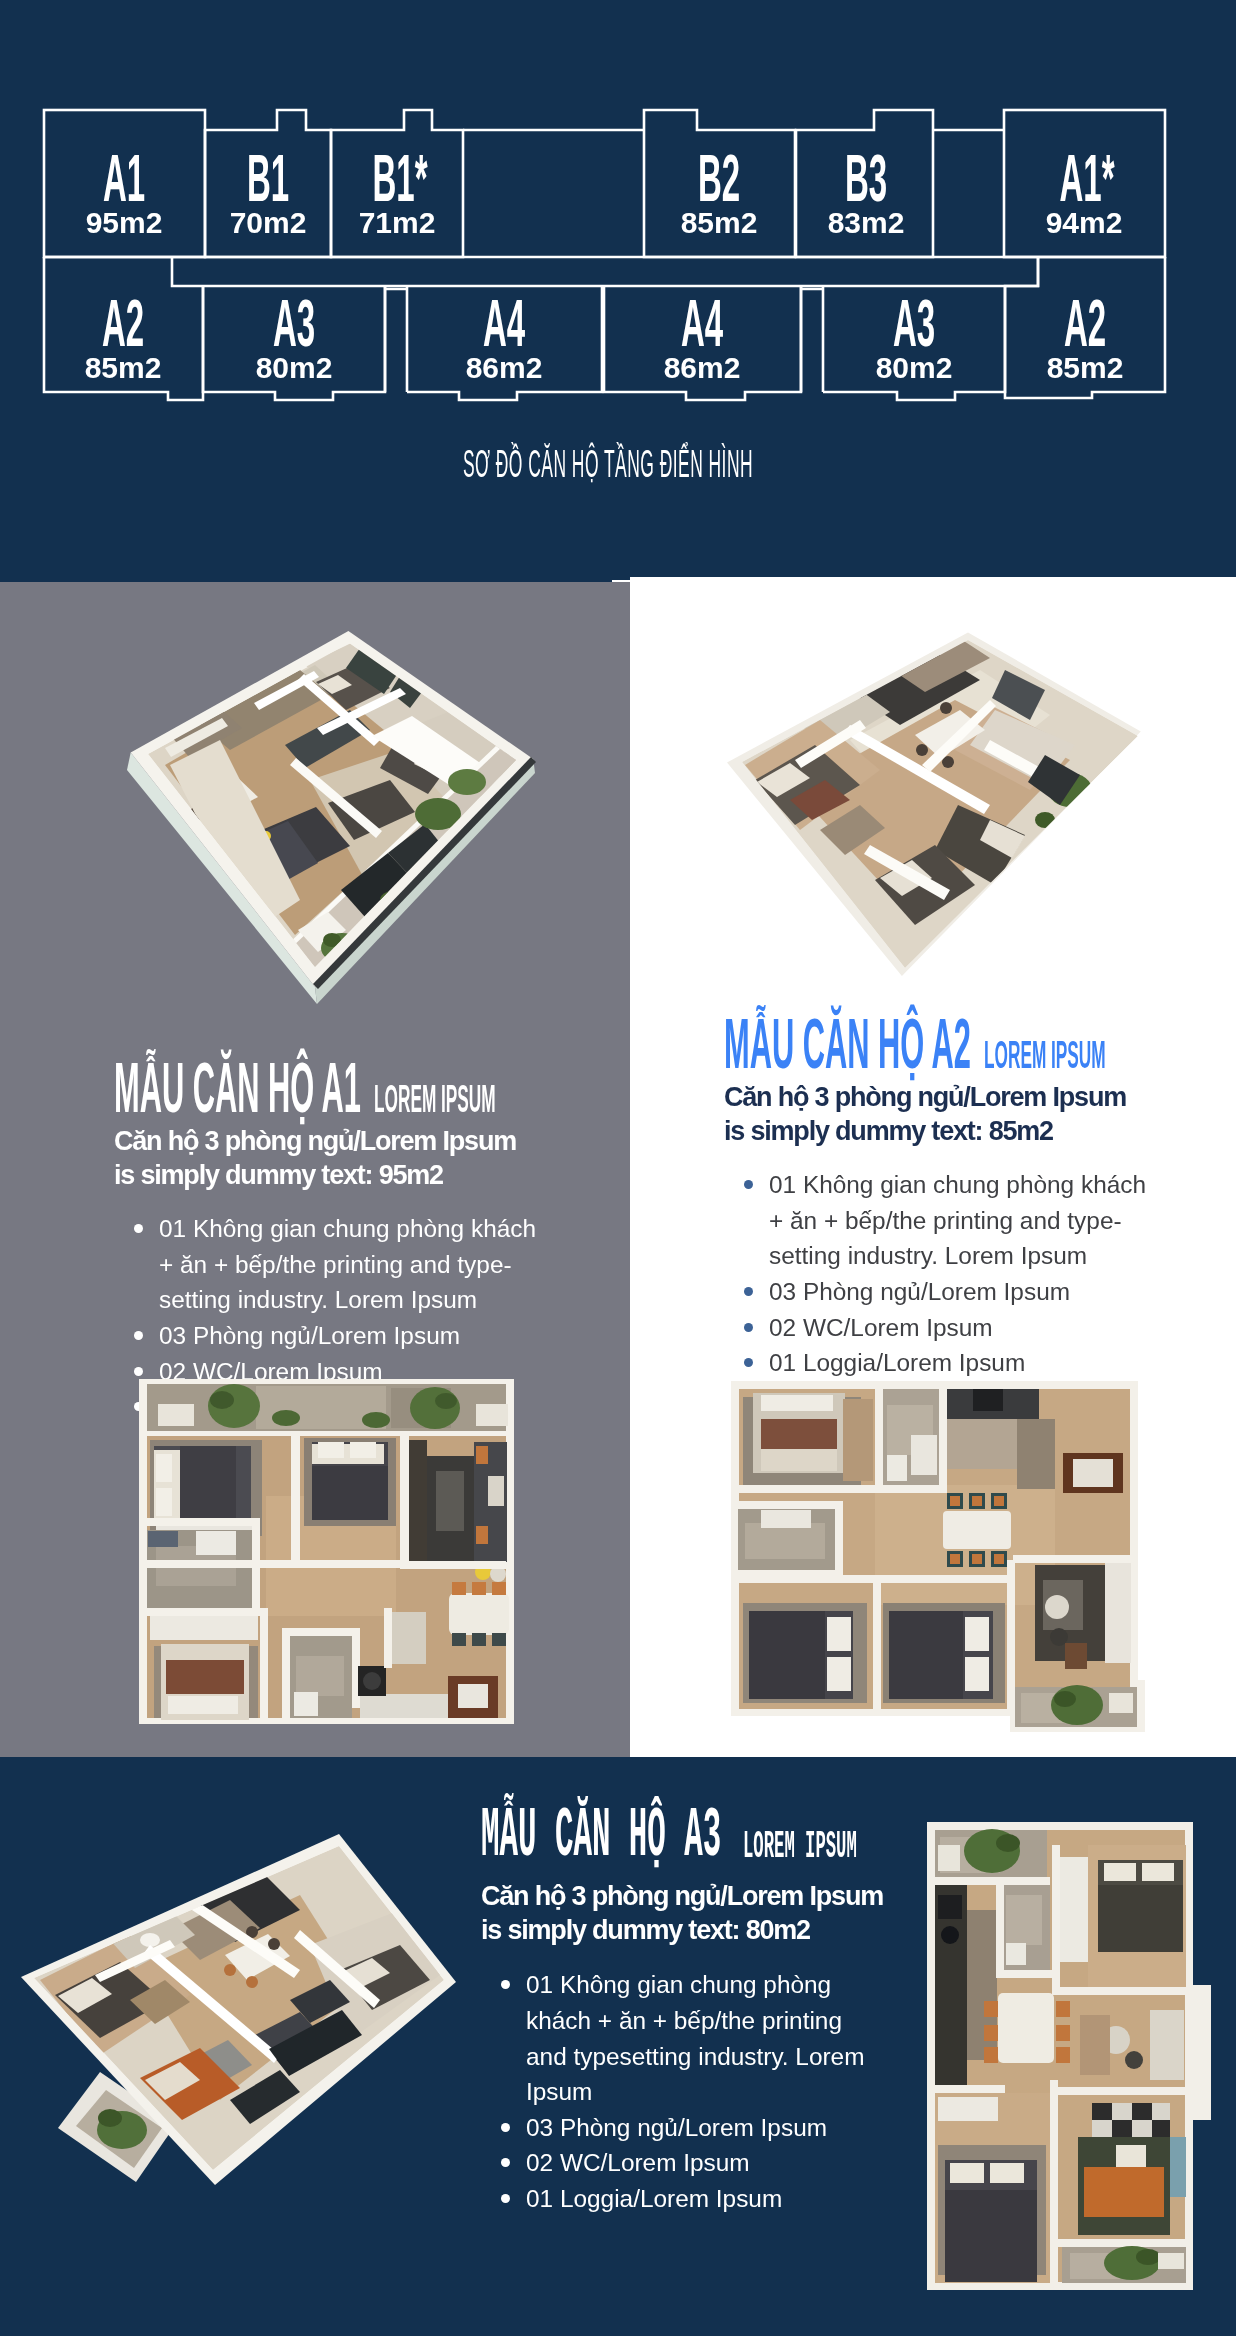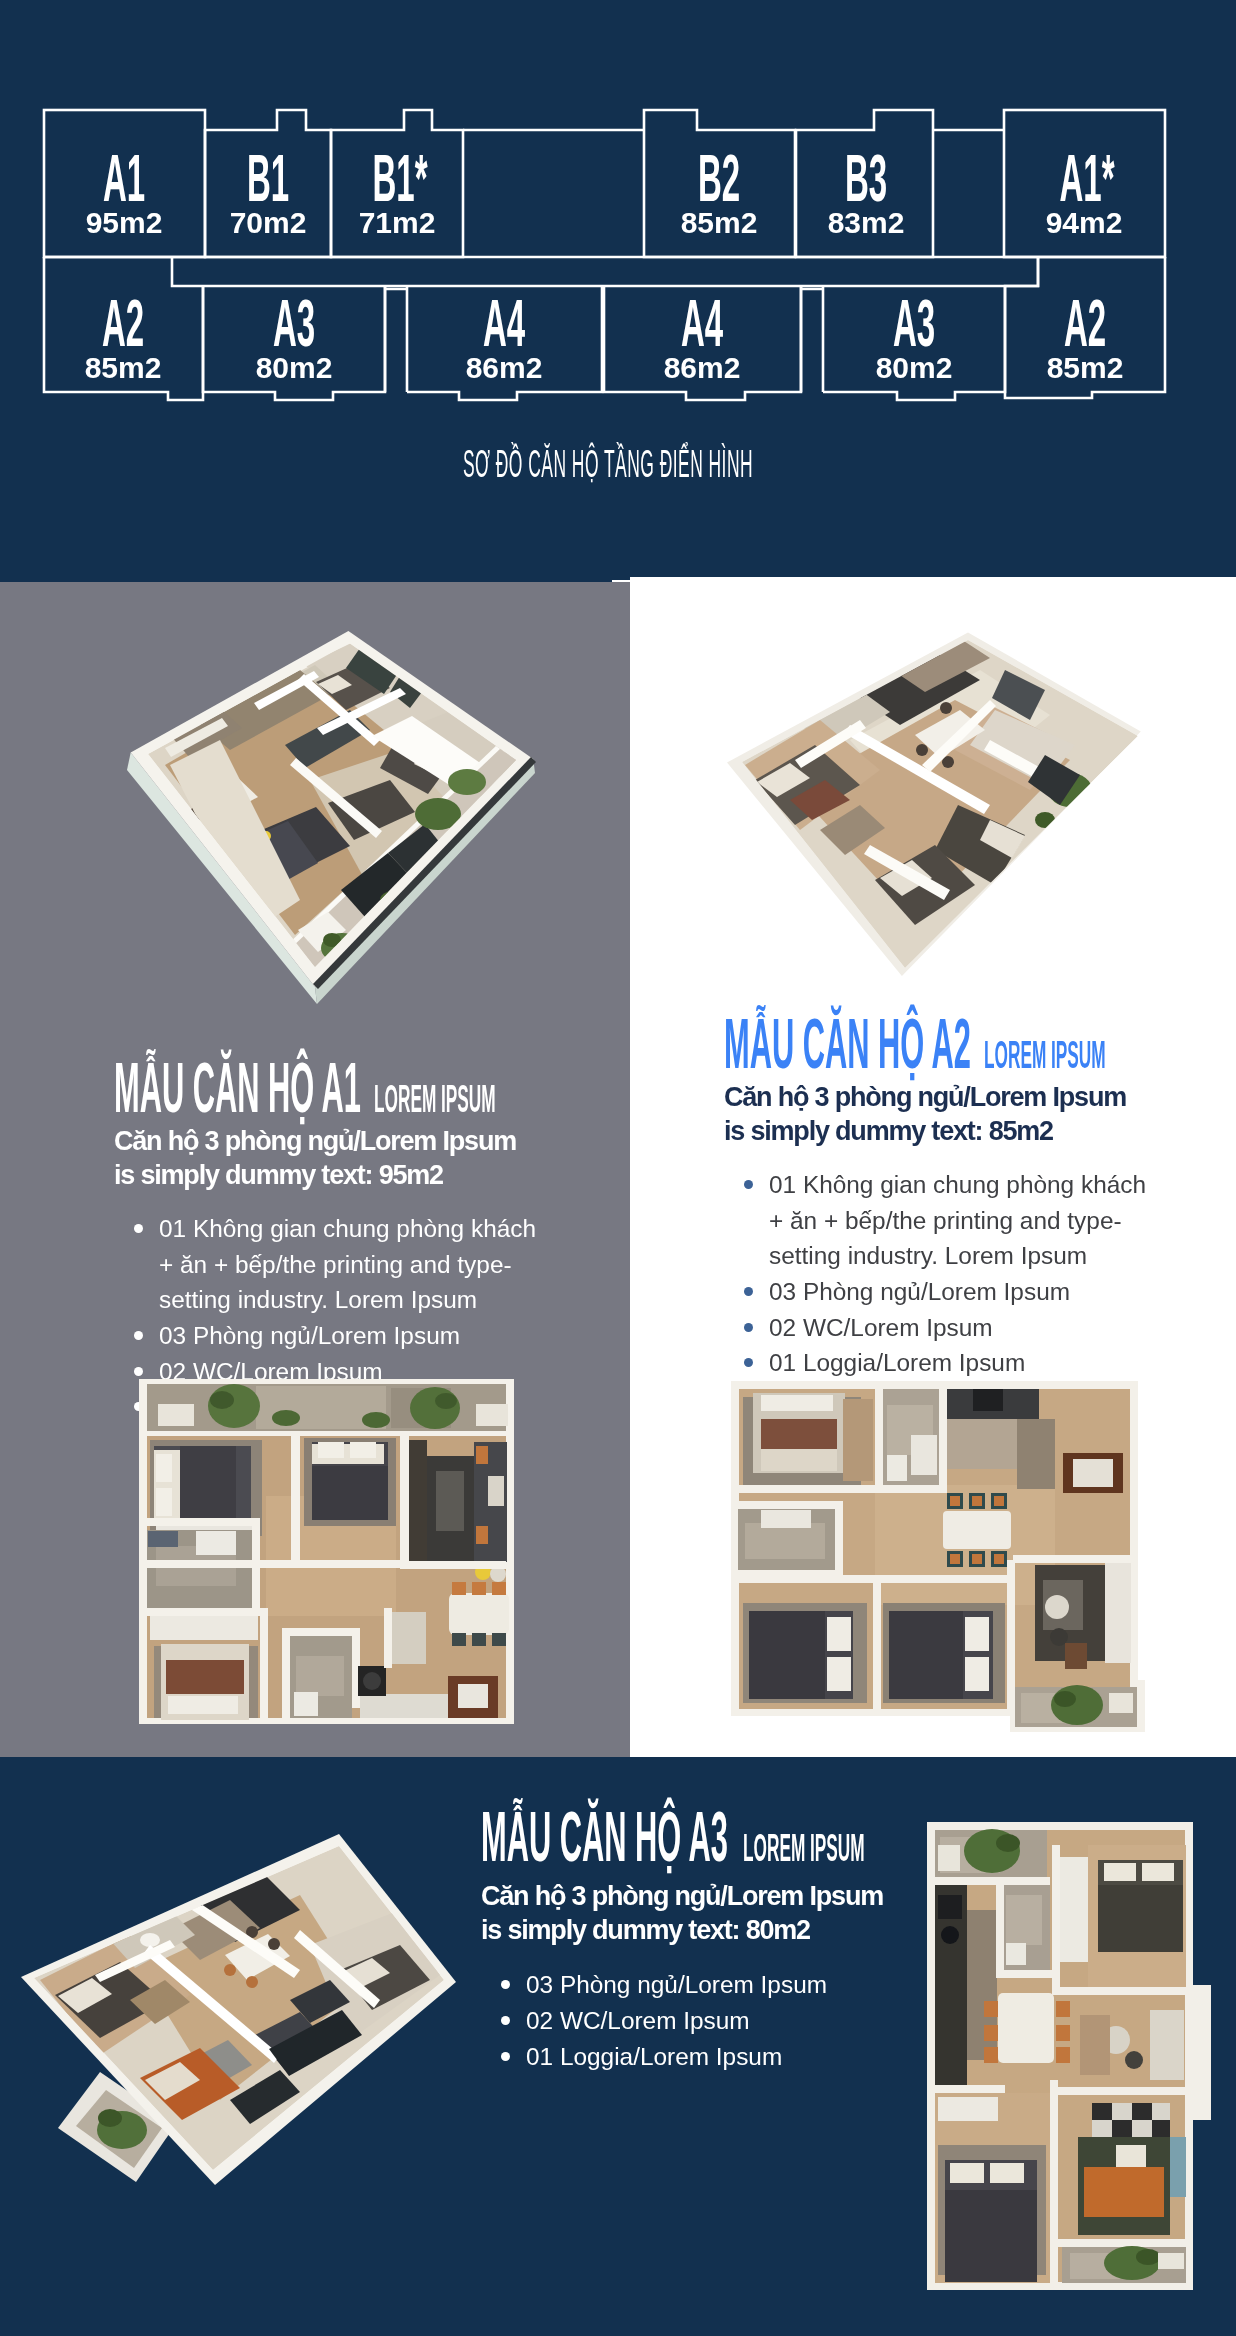--- a/index.html
+++ b/index.html
@@ -778,25 +778,26 @@
   <rect x="150" y="438" width="60" height="26" fill="#b7aea0"></rect>
 
   <ellipse cx="212" cy="448" rx="28" ry="17" fill="#4f6e38"></ellipse>
   <ellipse cx="228" cy="442" rx="12" ry="8" fill="#3b5527"></ellipse>
 
   <rect x="238" y="438" width="26" height="16" fill="#e8e5db"></rect>
 </svg>
 
 <div class="abs" style="left:481px;top:1812px;color:#ffffff;width:420px;">
 
-  <div style="height:50px;position:relative;">
+  <div style="height:50px;position:relative;font-family:Liberation Mono, monospace;">
     <span class="cond" style="transform:scaleX(0.44);font-size:70px;font-weight:bold;line-height:50px;position:absolute;left:0;top:0;">MẪU CĂN HỘ A3</span>
     <span class="cond" style="transform:scaleX(0.442);font-size:39px;font-weight:bold;line-height:39px;position:absolute;left:262px;top:16px;">LOREM IPSUM</span>
   </div>
 
   <div class="abs" style="left:0;top:66.6px;font-size:27px;font-weight:bold;line-height:34px;letter-spacing:-1.2px;white-space:nowrap;">Căn hộ 3 phòng ngủ/Lorem Ipsum<br>is simply dummy text: 80m2</div>
 
   <ul class="blist abs" style="left:0;top:139.4px;">
+    <li>01 Không gian chung phòng<br>khách + ăn + bếp/the printing<br>and typesetting industry. Lorem<br>Ipsum</li>
     <li>03 Phòng ngủ/Lorem Ipsum</li>
     <li>02 WC/Lorem Ipsum</li>
     <li>01 Loggia/Lorem Ipsum</li>
   </ul>
 </div>
 
 </body></html>

